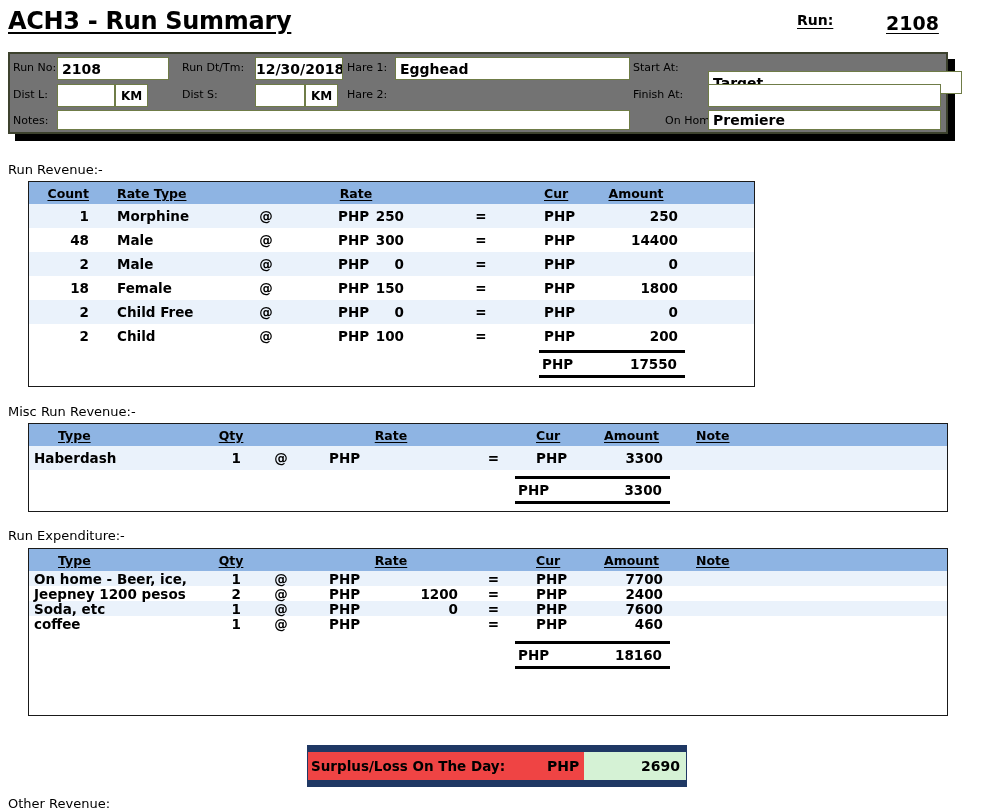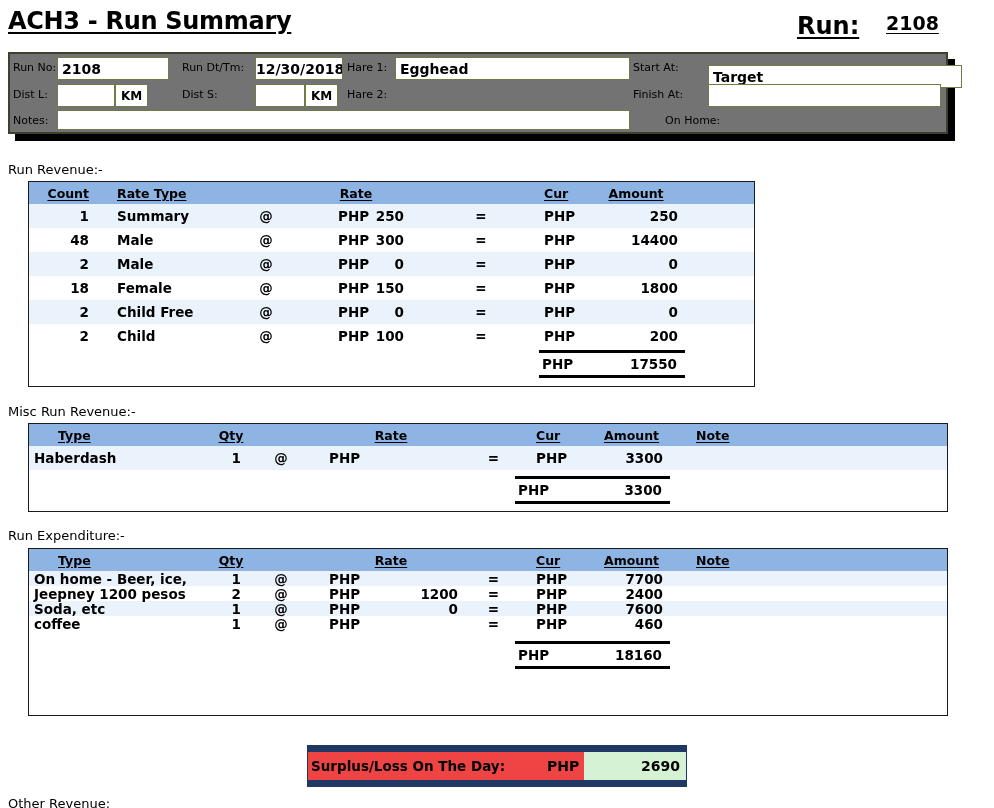--- a/index.html
+++ b/index.html
@@ -2,21 +2,21 @@
 <html><head>
 <meta charset="utf-8">
 <style>
   html,body{margin:0;padding:0;background:#fff;}
   .page{position:relative;width:994px;height:808px;background:#fff;overflow:hidden;
         font-family:"DejaVu Sans","Liberation Sans",sans-serif;color:#000;}
 
   
   .title{position:absolute;left:8px;top:7px;font-size:24px;font-weight:bold;
          text-decoration:underline;text-underline-offset:3px;letter-spacing:-0.3px;}
-  .runlab{position:absolute;left:797px;top:12px;font-size:24px;font-weight:bold;
+  .runlab{position:absolute;left:797px;top:12px;font-size:14px;font-weight:bold;
           text-decoration:underline;text-underline-offset:3px;}
   .runnum{position:absolute;left:886px;top:12px;font-size:19px;font-weight:bold;
           text-decoration:underline;text-underline-offset:3px;}
 
   
   .hdrbox{position:absolute;left:8px;top:52px;width:936px;height:78px;background:#737373;
           border:2px solid #3d422e;box-shadow:7px 7px 0 0 #000;}
   .lab{position:absolute;font-size:11px;white-space:nowrap;}
   .inp{position:absolute;box-sizing:border-box;border:1.5px solid #6F7C47;background:#fff;
        font-family:inherit;font-size:14px;font-weight:bold;padding:0 0 0 4px;outline:none;color:#000;}
@@ -88,56 +88,57 @@
 
   <div class="hdrbox">
 
     <span class="lab" style="left:3px;top:7px">Run No:</span>
     <input class="inp" style="left: 47px; top: 3px; width: 112px; height: 23px;" value="2108">
     <span class="lab" style="left:172px;top:7px">Run Dt/Tm:</span>
     <input class="inp center" style="left: 245px; top: 3px; width: 88px; height: 23px;" value="12/30/2018">
     <span class="lab" style="left:337px;top:7px">Hare 1:</span>
     <input class="inp" style="left: 385px; top: 3px; width: 235px; height: 23px;" value="Egghead">
     <span class="lab" style="left:623px;top:7px">Start At:</span>
-    <input class="inp" style="left: 698px; top: 11px; width: 254px; height: 23px;" value="Target">
+    <input class="inp" style="left: 698px; top: 17px; width: 254px; height: 23px;" value="Target">
 
     <span class="lab" style="left:3px;top:34px">Dist L:</span>
     <input class="inp" style="left: 47px; top: 30px; width: 58px; height: 23px;" value="">
     <div class="km" style="left:105px;top:30px;width:33px;height:23px">
         <span>KM</span>
       </div>
     <span class="lab" style="left:172px;top:34px">Dist S:</span>
     <input class="inp" style="left: 245px; top: 30px; width: 50px; height: 23px;" value="">
     <div class="km" style="left:295px;top:30px;width:33px;height:23px">
         <span>KM</span>
       </div>
     <span class="lab" style="left:337px;top:34px">Hare 2:</span>
     <span class="lab" style="left:623px;top:34px">Finish At:</span>
     <input class="inp" style="left: 698px; top: 30px; width: 233px; height: 23px;" value="">
 
     <span class="lab" style="left:3px;top:60px">Notes:</span>
     <input class="inp" style="left: 47px; top: 56px; width: 573px; height: 20px;" value="">
     <span class="lab" style="left:655px;top:60px">On Home:</span>
+    <input class="inp" style="left: 698px; top: 56px; width: 233px; height: 20px;" value="Premiere">
   </div>
 
   <div class="seclab" style="top:162px">Run Revenue:-</div>
   <div class="tbl rev" style="left:28px;top:181px;width:727px;height:206px">
     <div class="trow thead">
       <div class="c-count"><span class="u">Count</span></div>
       <div class="c-type"><span class="u">Rate Type</span></div>
       <div></div>
       <div class="h-rate"><span class="u">Rate</span></div>
       <div></div>
       <div class="c-cur"><span class="u">Cur</span></div>
       <div class="c-amt h-amt"><span class="u">Amount</span></div>
       <div></div>
     </div>
     <div class="trow drow alt">
       <div class="c-count">1</div>
-      <div class="c-type">Summary</div>
+      <div class="c-type">Morphine</div>
       <div class="c-at">@</div>
       <div class="c-rate">
           <span>PHP</span>
           <span>250</span>
         </div>
       <div class="c-eq">=</div>
       <div class="c-cur">PHP</div>
       <div class="c-amt">250</div>
       <div></div>
     </div>

